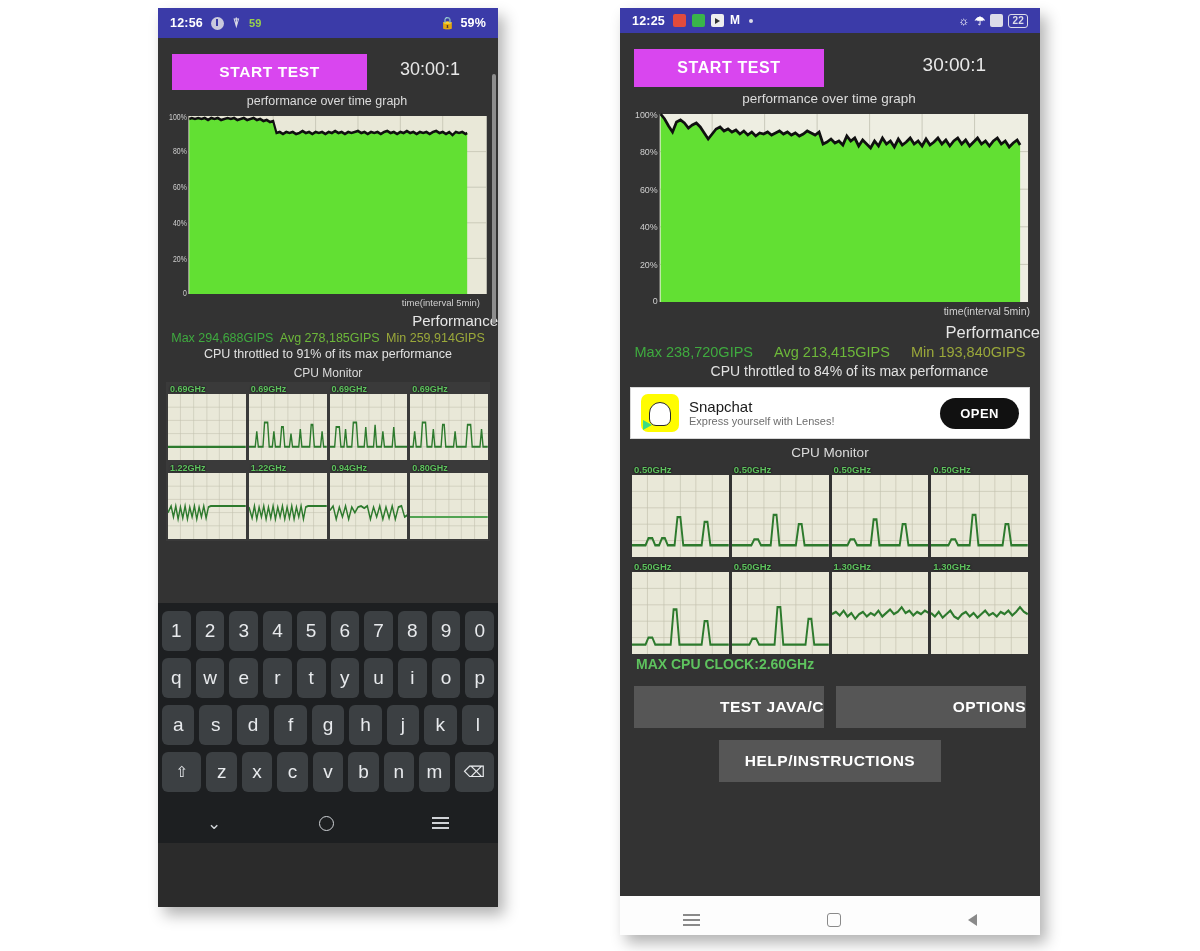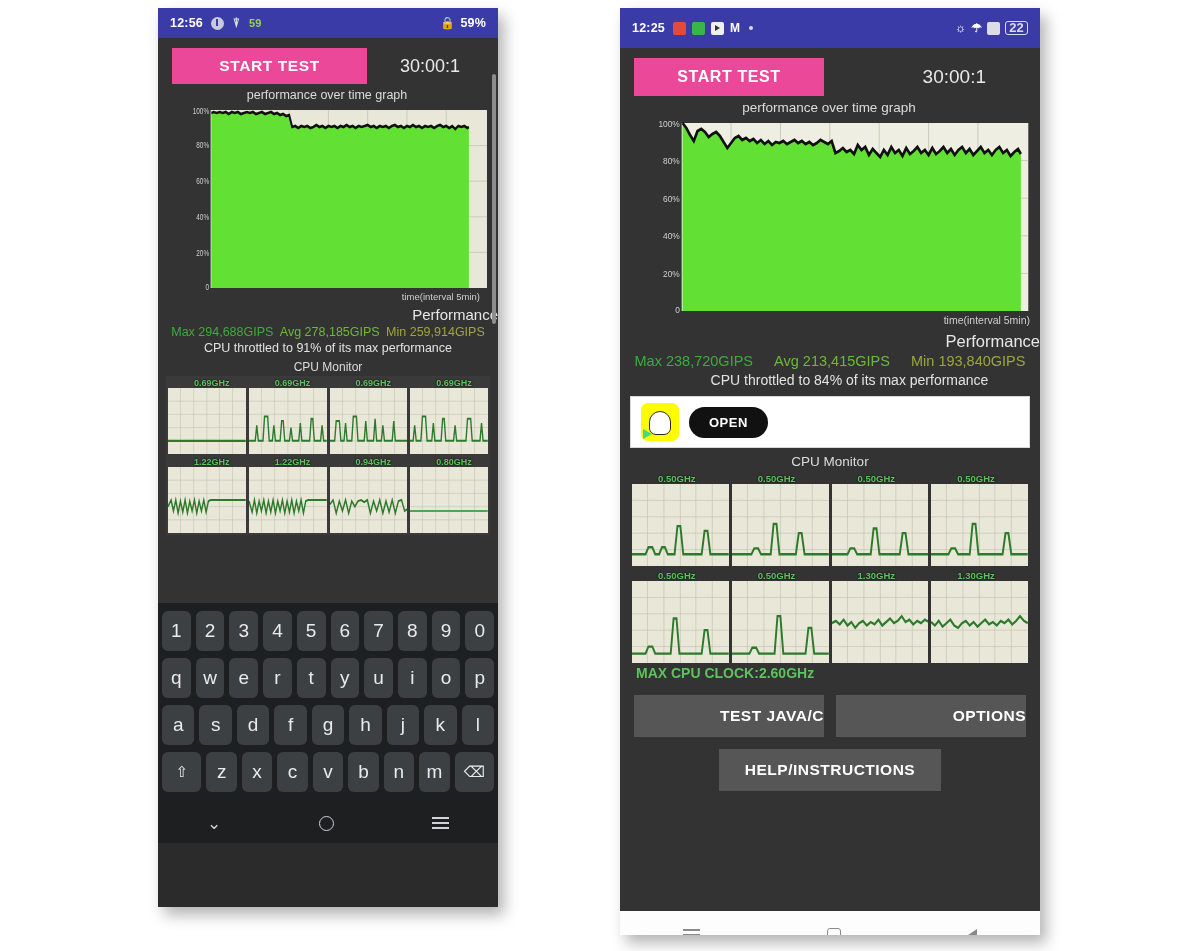--- a/index.html
+++ b/index.html
@@ -24,67 +24,68 @@
   #phone-right { left:620px; top:8px;  width:420px; height:927px; }
 
   
   .statusbar {
     height:30px; background:#3b3ba8;
     display:flex; align-items:center;
     padding:0 12px; color:#fff;
     font-size:12.5px; font-weight:bold;
     letter-spacing:.2px;
   }
-  #phone-right .statusbar { height:40px; }
+  #phone-right .statusbar { height:25px; }
   .sb-time { margin-right:8px; }
   .sb-icons { display:flex; align-items:center; gap:6px; }
   .sb-right { margin-left:auto; display:flex; align-items:center; gap:5px; }
   .sbi { width:13px; height:13px; display:inline-block; border-radius:2px; position:relative; }
   .sbi.circ { border-radius:50%; background:#c9c9dd; }
   .sbi.circ:after{ content:""; position:absolute; left:5px; top:2px; width:2px;height:7px;background:#3b3ba8;}
   .sbi.msg  { background:transparent; color:#dcdce8; font-size:12px; line-height:13px; text-align:center;}
   .sb-num { color:#9ad24a; font-size:11px; font-weight:bold; }
   .sbi.red   { background:#e24b3c; }
   .sbi.green { background:#39b54a; }
   .sbi.yt    { background:#efefef; }
   .sbi.yt:after{content:"";position:absolute;left:4px;top:3.5px;border-left:5px solid #333;border-top:3px solid transparent;border-bottom:3px solid transparent;}
   .sbi.mail  { background:transparent; color:#fff; font-size:12px; font-weight:bold; line-height:13px; }
   .dot { width:4px;height:4px;border-radius:50%;background:#dcdce8; }
   .lock { font-size:12px; }
   .batt {
     border:1.5px solid #dcdce8; border-radius:3px;
-    font-size:13px; padding:0 3px; line-height:12px; color:#dcdce8;
+    font-size:10px; padding:0 3px; line-height:12px; color:#dcdce8;
   }
   .wifi { font-size:12px; }
 
   
   .app { background:#333333; position:relative; }
   #phone-left .app  { height:565px; }
   #phone-right .app { height:863px; }
 
   
   .toprow { display:flex; align-items:center; padding:10px 14px 4px 14px; gap:12px; }
   .btn-start {
-    background:#ec4899; color:#fff;
+    background:#d946ef; color:#fff;
     font-size:15.5px; font-weight:bold; letter-spacing:.6px;
     padding:9px 0; text-align:center; border:none;
     width:195px;
+    margin-top:6px;
   }
   #phone-right .btn-start { width:190px; padding:10px 0; font-size:16px; }
   .timer { color:#e8e8e8; font-size:18px; margin-left:auto; margin-right:24px; }
   #phone-right .timer { font-size:19px; margin-right:40px; }
 
   
   .graph-wrap { position:relative; padding:0 8px 0 6px; }
   .graph-title {
     text-align:center; color:#dcdcdc; font-size:12.5px;
     margin-bottom:2px; position:relative; z-index:3;
   }
   #phone-right .graph-title { font-size:13.5px; }
-  .graph { position:relative;margin-left:24px; }
+  .graph { position:relative; }
   #phone-left .graph  { height:196px; }
   #phone-right .graph { height:207px; }
   .graph svg { display:block; width:100%; height:100%; }
   .xcaption {
     position:absolute; right:10px; bottom:-2px;
     color:#cfcfcf; font-size:9.5px;
   }
   #phone-right .xcaption { font-size:10.5px; right:2px; }
 
   
@@ -133,21 +134,20 @@
   .cpu-title { text-align:center; color:#dcdcdc; font-size:12px; margin-top:5px; }
   #phone-right .cpu-title { font-size:13.5px; margin-top:6px; }
   .cpu-panel { margin:2px 8px 0 8px; background:#3a3a3a; padding:2px; }
   #phone-right .cpu-panel { margin:2px 10px 0 10px; background:#333; }
   .cpu-grid { display:grid; grid-template-columns:repeat(4,1fr); gap:3px; }
   .cpu-cell { position:relative; }
   .cpu-freq {
     position:absolute; left:2px; top:0px; z-index:2;
     color:#5ec25e; font-size:9px; font-weight:bold;
     text-shadow:0 0 2px #000;
-    margin-left:24px;
   }
   #phone-right .cpu-freq { font-size:9.5px; }
   .cpu-plot { background:#e9e8d8; width:100%; display:block; }
   #phone-left  .cpu-plot { height:66px; margin-top:10px; }
   #phone-right .cpu-plot { height:82px; margin-top:11px; }
   .maxclock { color:#5ec25e; font-size:14px; font-weight:bold; padding:2px 0 0 4px; }
 
   
   .btnrow { display:flex; gap:12px; padding:12px 14px 0 14px; }
   .btn-flat {
@@ -535,20 +535,24 @@
         <span class="perf-avg">Avg 213,415GIPS</span>
         <span class="perf-min">Min 193,840GIPS</span>
       </div>
       <div class="throttle">CPU throttled to 84% of its max performance</div>
 
       <div class="ad">
         <div class="ad-icon">
           <div class="ghost"></div>
           <div class="ad-badge"></div>
         </div>
+        <div class="ad-text">
+          <div class="ad-title">Snapchat</div>
+          <div class="ad-sub">Express yourself with Lenses!</div>
+        </div>
         <div class="ad-cta">OPEN</div>
       </div>
 
       <div class="cpu-title">CPU Monitor</div>
       <div class="cpu-panel">
         <div class="cpu-grid">
           <div class="cpu-cell">
             <span class="cpu-freq">0.50GHz</span>
             <svg class="cpu-plot" viewBox="0 0 100 70" preserveAspectRatio="none">
               <g stroke="#c2c1ae" stroke-width="0.6">

